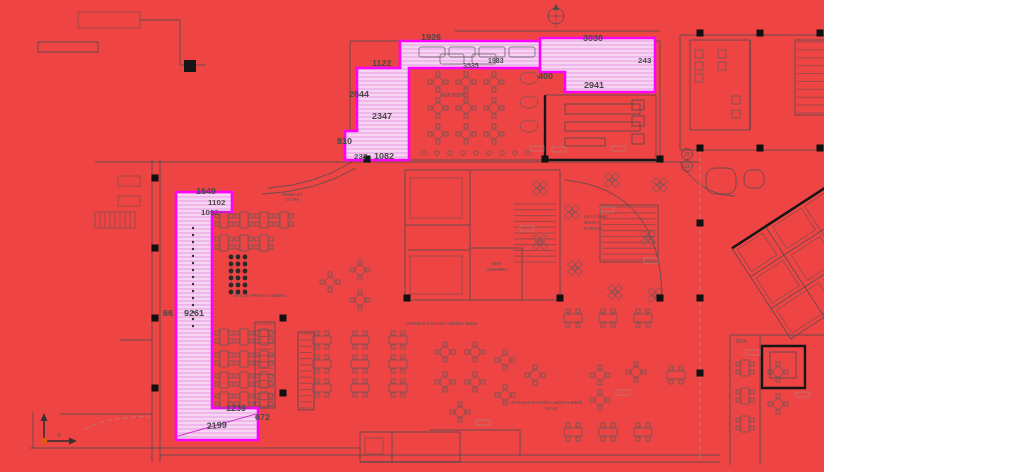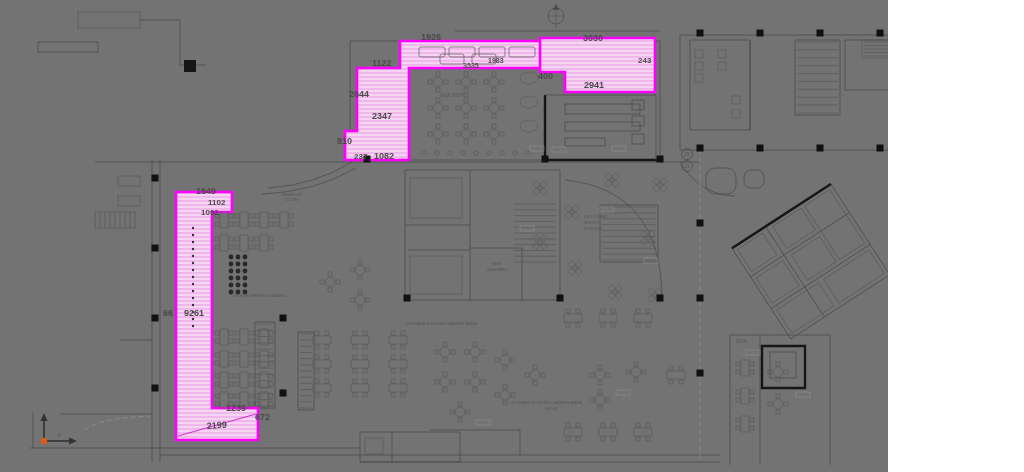--- a/index.html
+++ b/index.html
@@ -1,16 +1,16 @@
 <!DOCTYPE html>
 <html><head>
 <meta charset="utf-8">
 <style>
   html,body{margin:0;padding:0;background:#ffffff;}
-  #wrap{position:relative;width:888px;height:472px;background:#737373;overflow:hidden;
+  #wrap{position:relative;width:824px;height:472px;background:#ef4444;overflow:hidden;
         font-family:"Liberation Sans", sans-serif;}
   svg{display:block}
   .w  {fill:none;stroke:#4d4d4d;stroke-width:0.8;}
   .wt {fill:none;stroke:#4d4d4d;stroke-width:0.5;}
   .wd {fill:none;stroke:#161616;stroke-width:2.4;}
   .dash{fill:none;stroke:#9a9a9a;stroke-width:0.6;stroke-dasharray:5 3;}
   .f  {fill:none;stroke:#5a5a5a;stroke-width:0.7;}
   .dim{font-family:"Liberation Sans",sans-serif;font-weight:bold;fill:#4a4a4a;}
   .lbl{font-family:"Liberation Sans",sans-serif;fill:#555;}
   .bx {fill:none;stroke:#999;stroke-width:0.5;}

